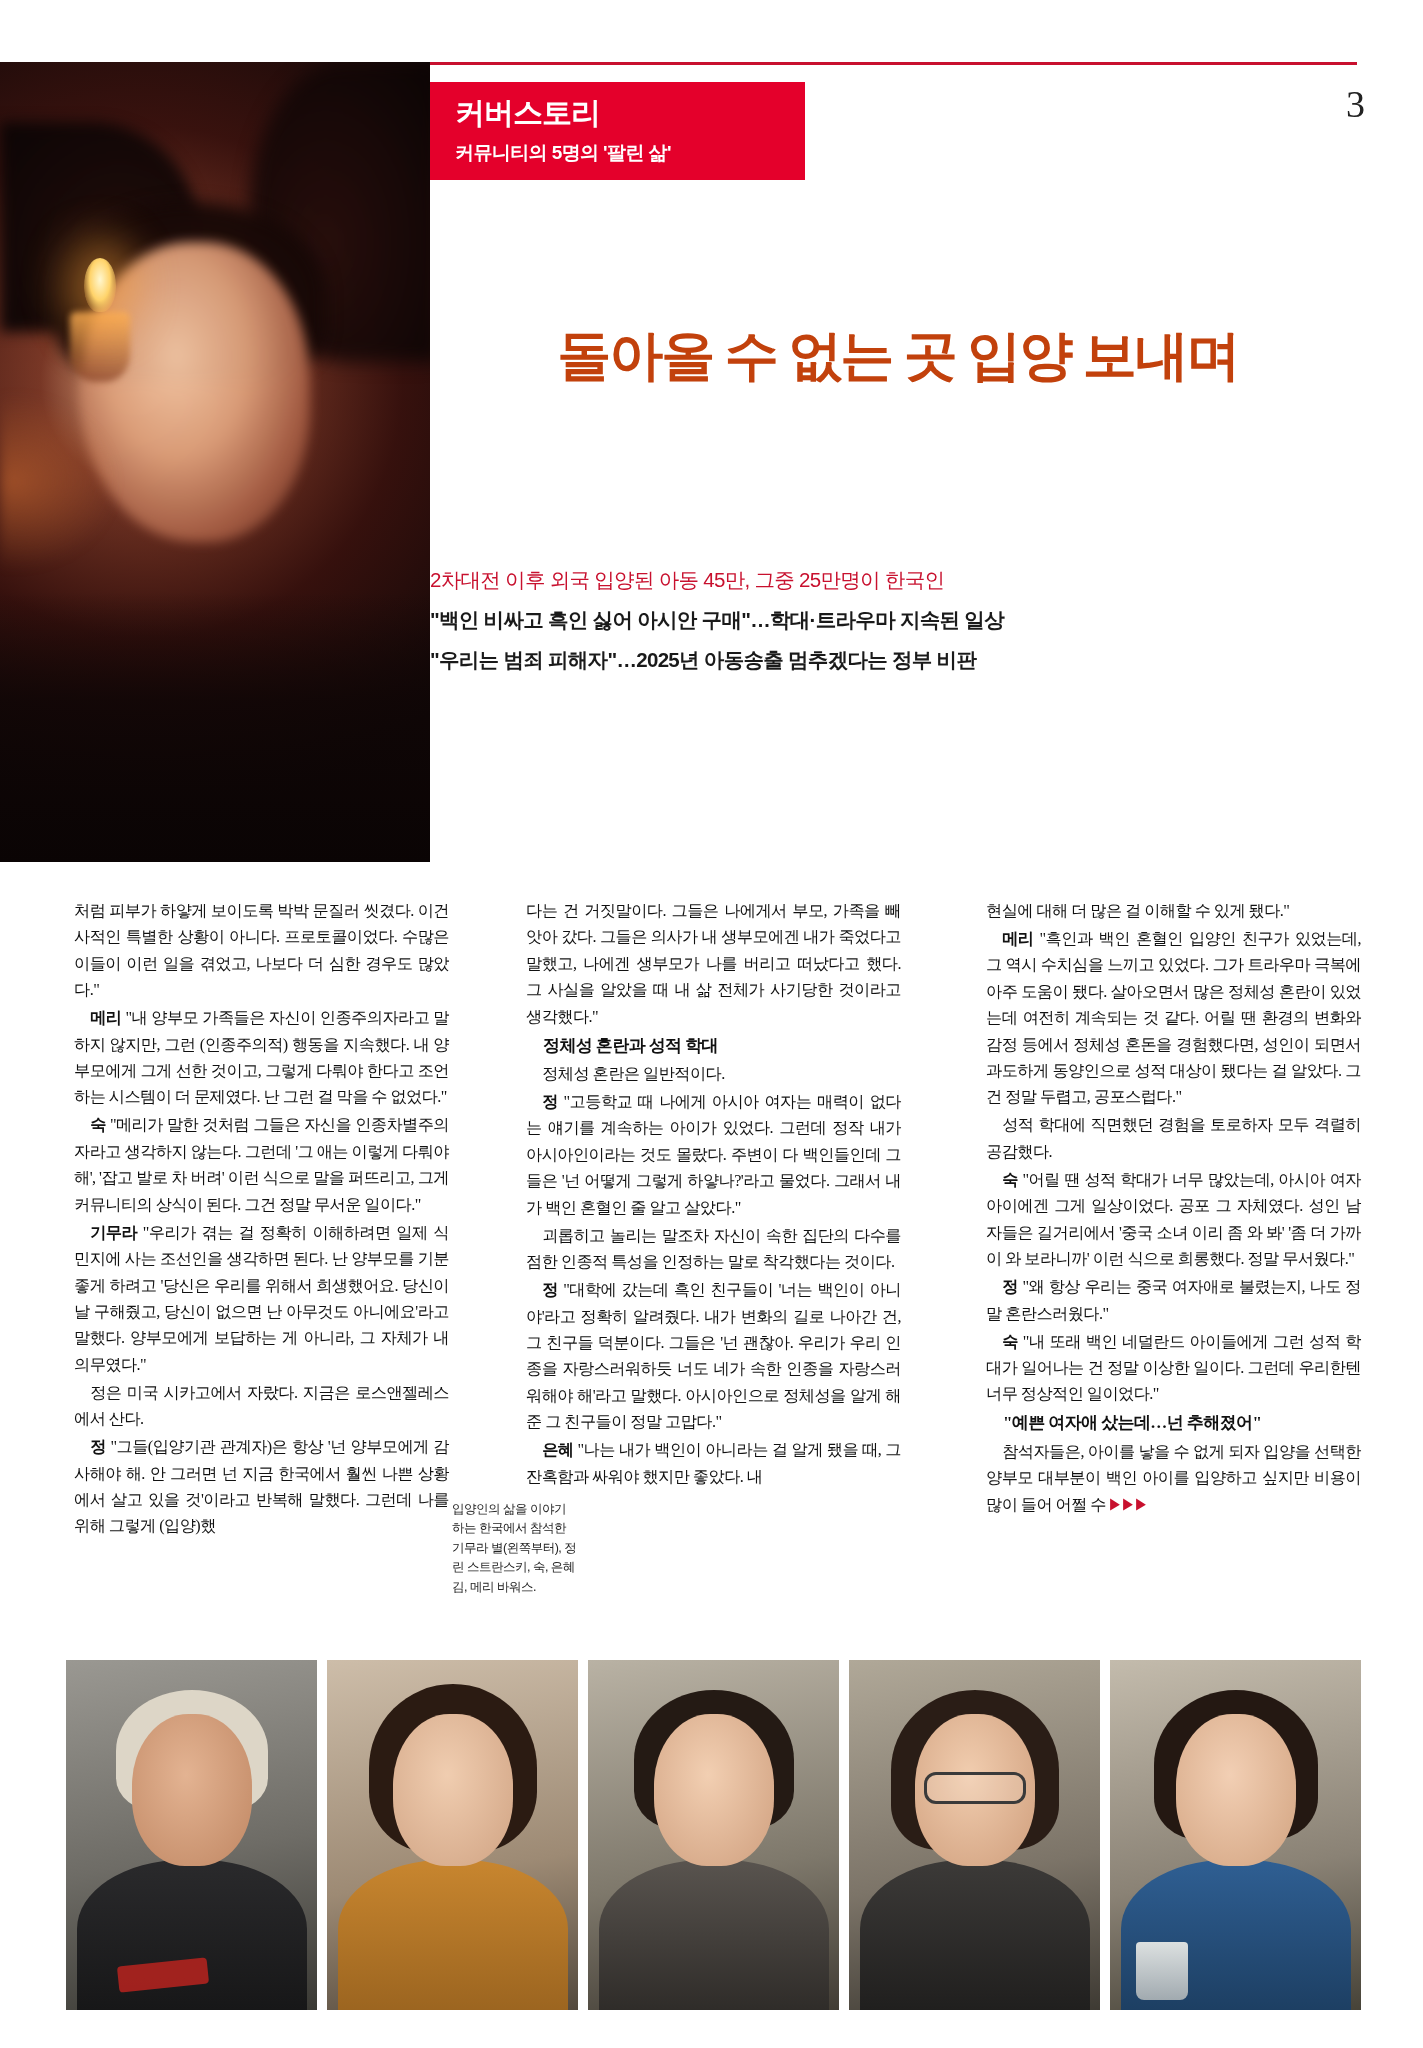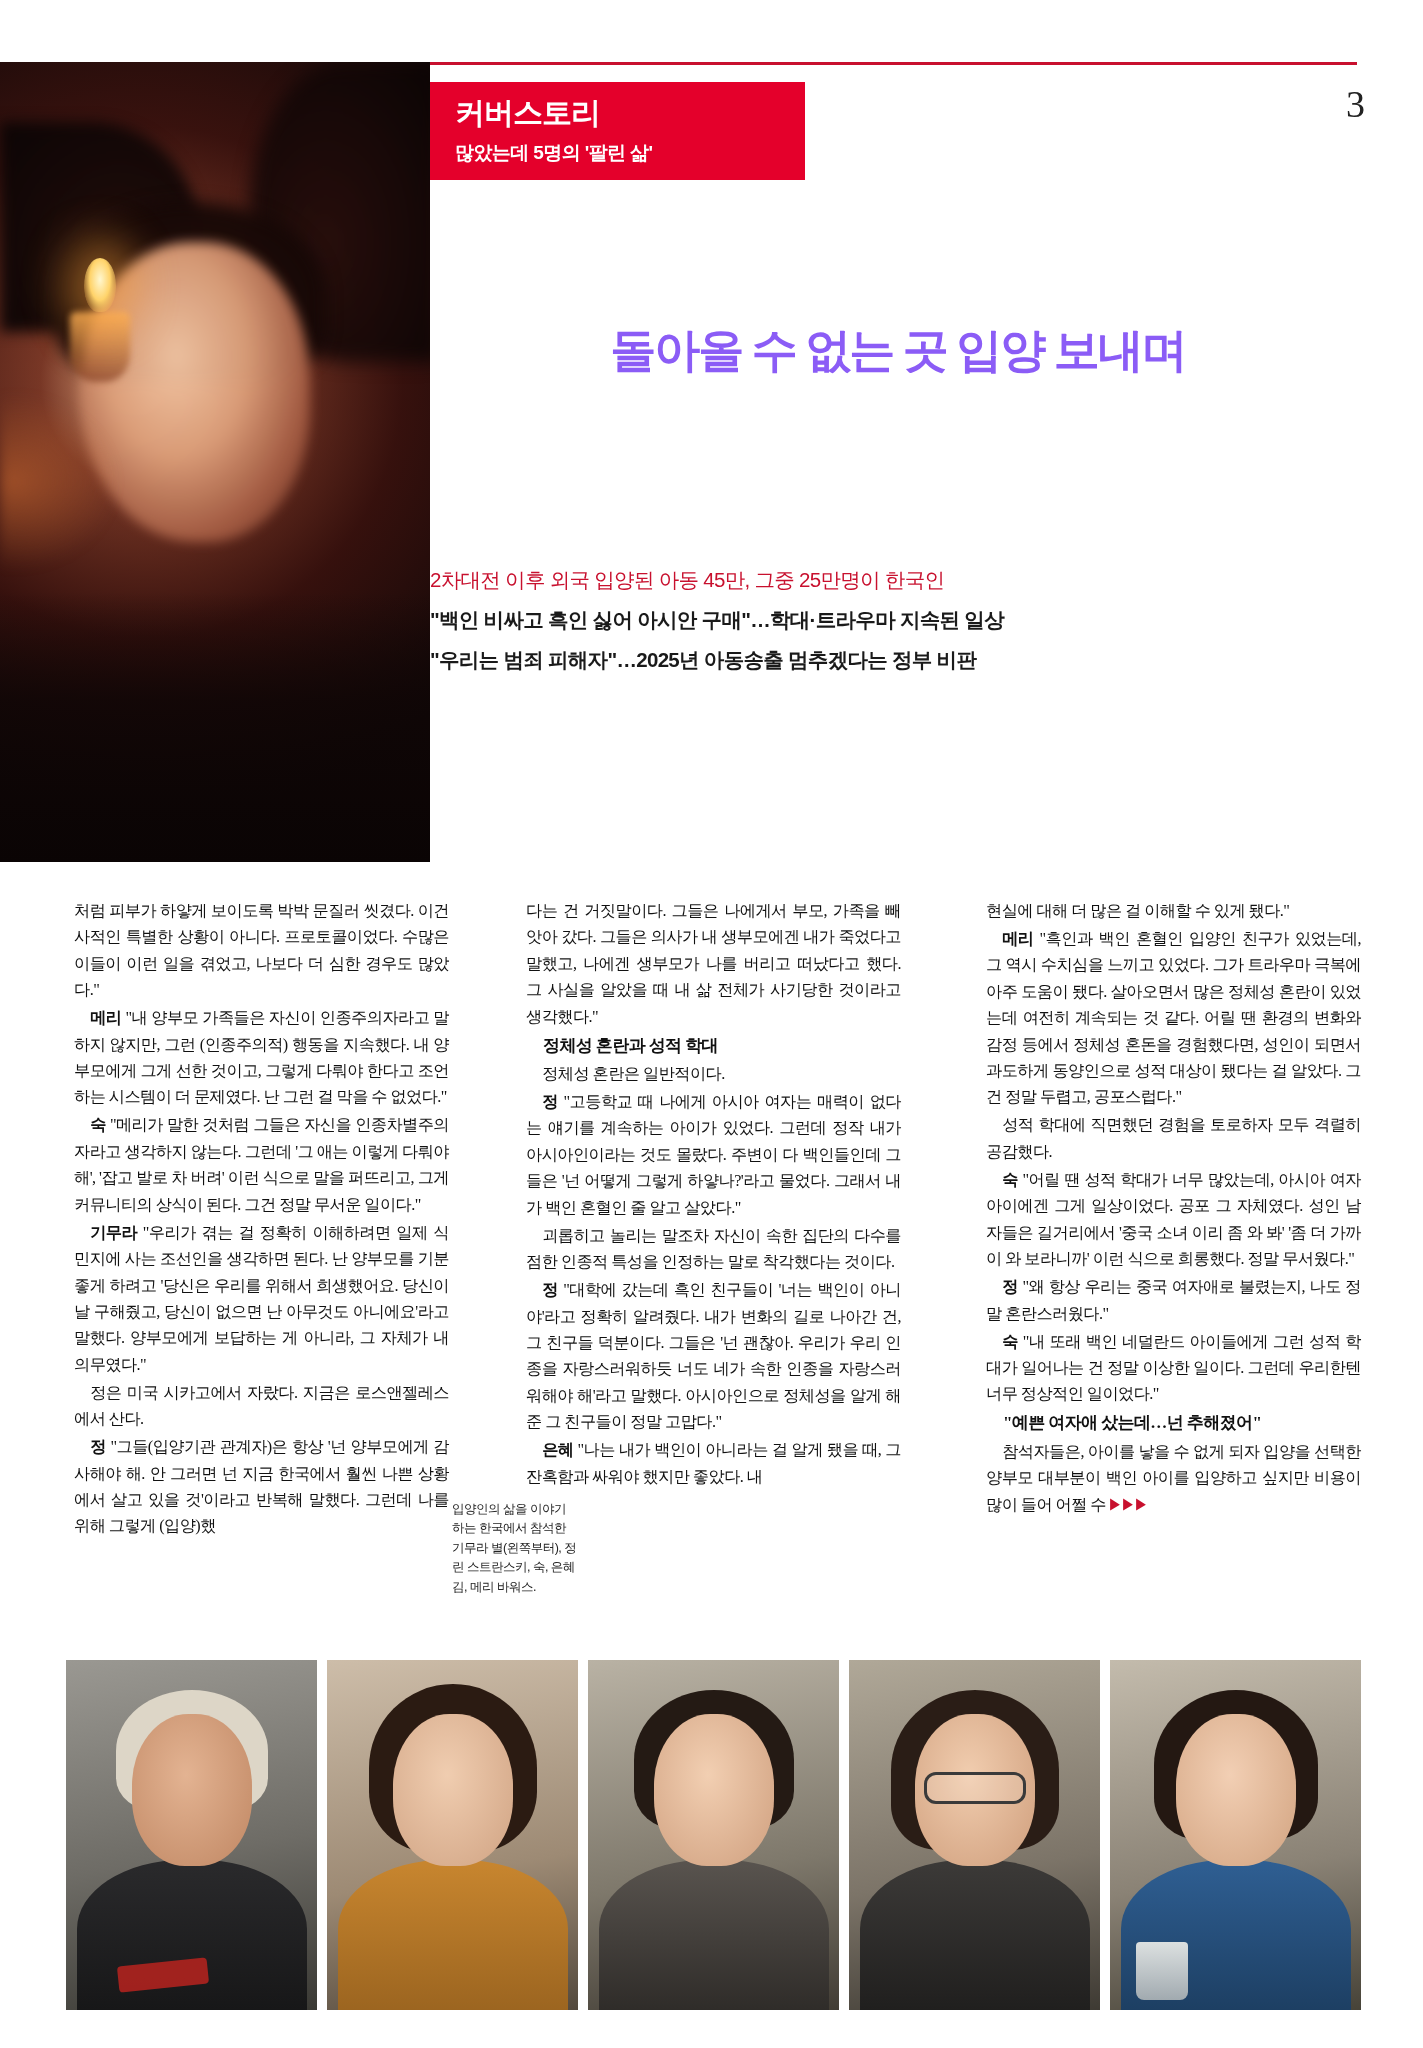--- a/index.html
+++ b/index.html
@@ -142,24 +142,24 @@
   }
 
   
   .headline {
     position: absolute;
     left: 438px;
     top: 320px;
     width: 920px;
     font-family: "Liberation Serif", "DejaVu Serif", serif;
     font-weight: bold;
-    font-size: 46px;
+    font-size: 54px;
     line-height: 1.34;
     letter-spacing: -2px;
-    color: #8b5cf6;
+    color: #c2410c;
     text-align: center;
   }
   .headline .line2 { display: block; }
 
   
   .deck {
     position: absolute;
     left: 430px;
     top: 560px;
     width: 930px;
@@ -315,21 +315,21 @@
     border-radius: 4px 4px 8px 8px;
   }
 </style>
 </head>
 <body>
 
 <div class="top-rule"></div>
 
 <div class="flag">
   <div class="flag-title">커버스토리</div>
-  <div class="flag-sub">많았는데 5명의 '팔린 삶'</div>
+  <div class="flag-sub">커뮤니티의 5명의 '팔린 삶'</div>
 </div>
 
 <div class="page-number">3</div>
 
 <div class="hero-photo">
   <div class="g1"></div>
   <div class="silhouette-a"></div>
   <div class="silhouette-b"></div>
   <div class="hair"></div>
   <div class="face"></div>

